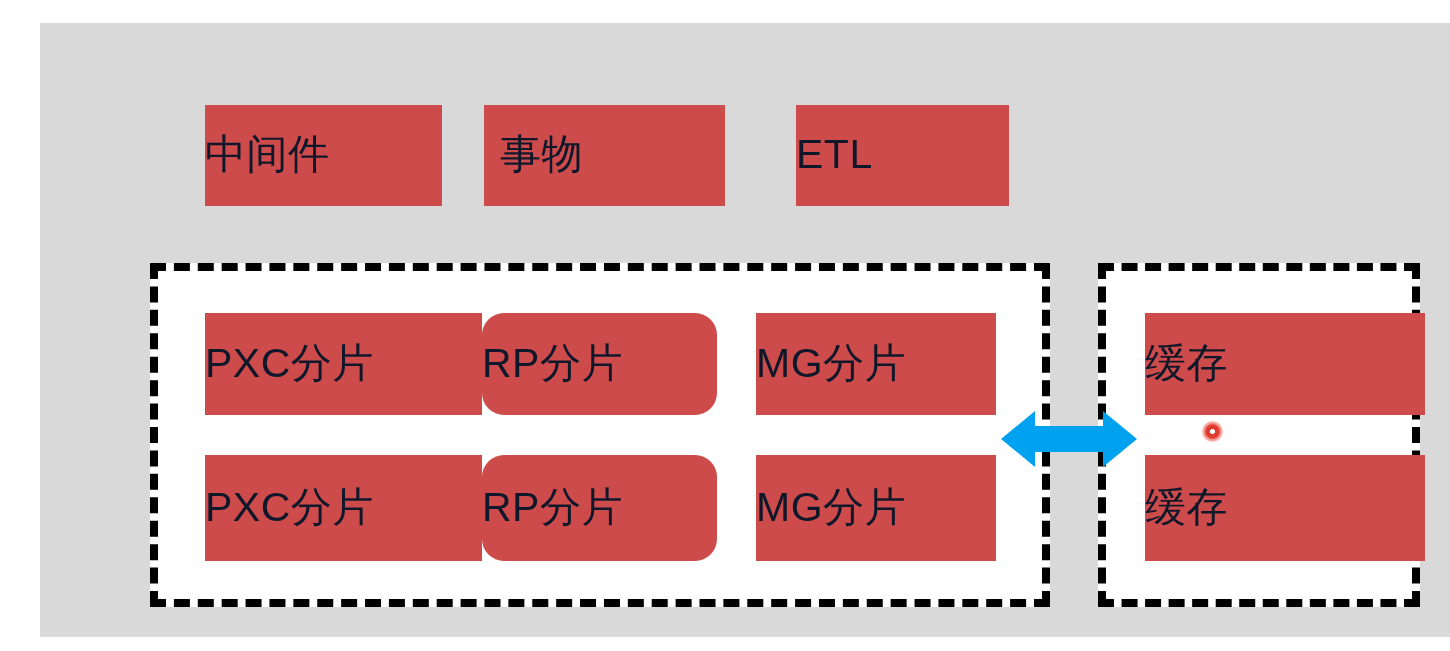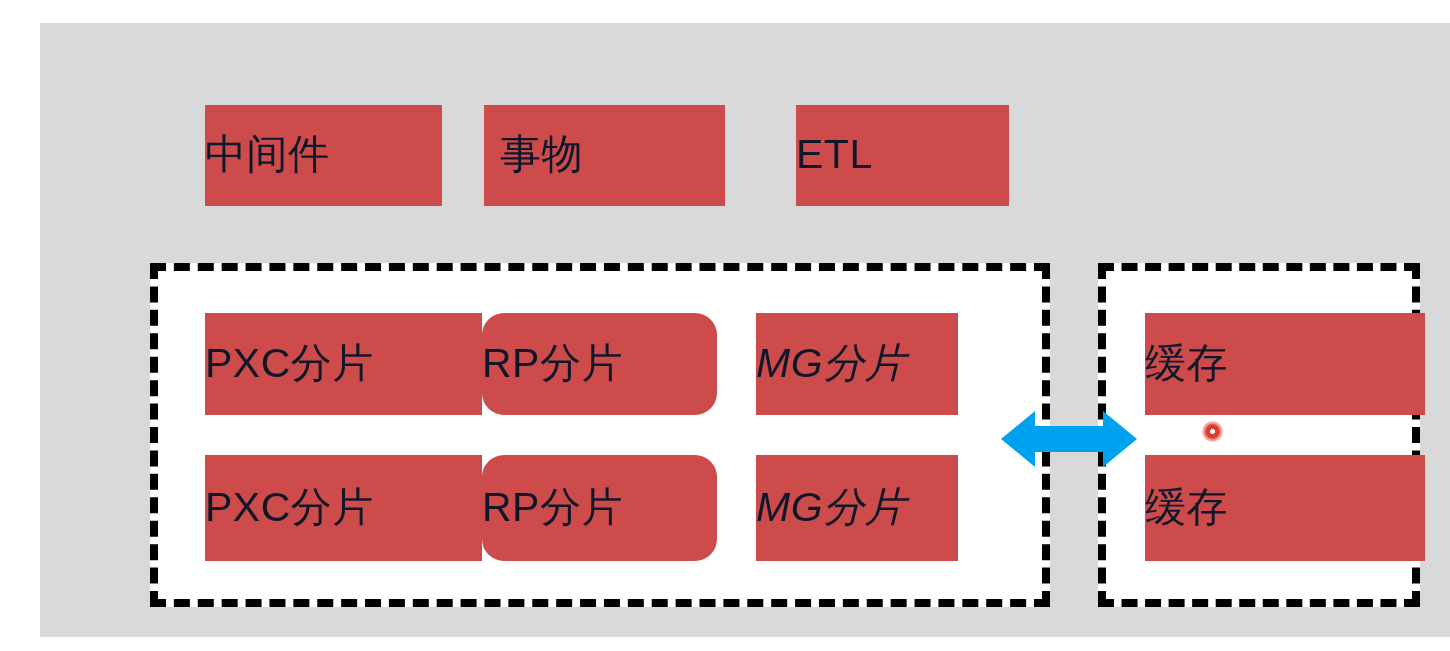--- a/index.html
+++ b/index.html
@@ -66,21 +66,21 @@
   }
   #group-shards { left: 110px; top: 240px;  width: 900px; height: 344px; }
   #group-cache  { left: 1058px; top: 240px; width: 322px; height: 344px; }
 
   
   .shard-row-top    { top: 290px; height: 102px; }
   .shard-row-bottom { top: 432px; height: 106px; }
 
   .col-1 { left: 165px; width: 277px; }
   .col-2 { left: 442px; width: 235px; border-radius: 22px; }
-  .col-3 { left: 716px; width: 202px; font-style: italic; }
+  .col-3 { left: 716px; width: 240px; }
 
   
   .cache-col { left: 1105px; width: 280px; }
   .cache-row-top    { top: 290px; height: 102px; }
   .cache-row-bottom { top: 432px; height: 106px; }
 
   
   .sync-arrow {
     position: absolute;
     left: 961px;

